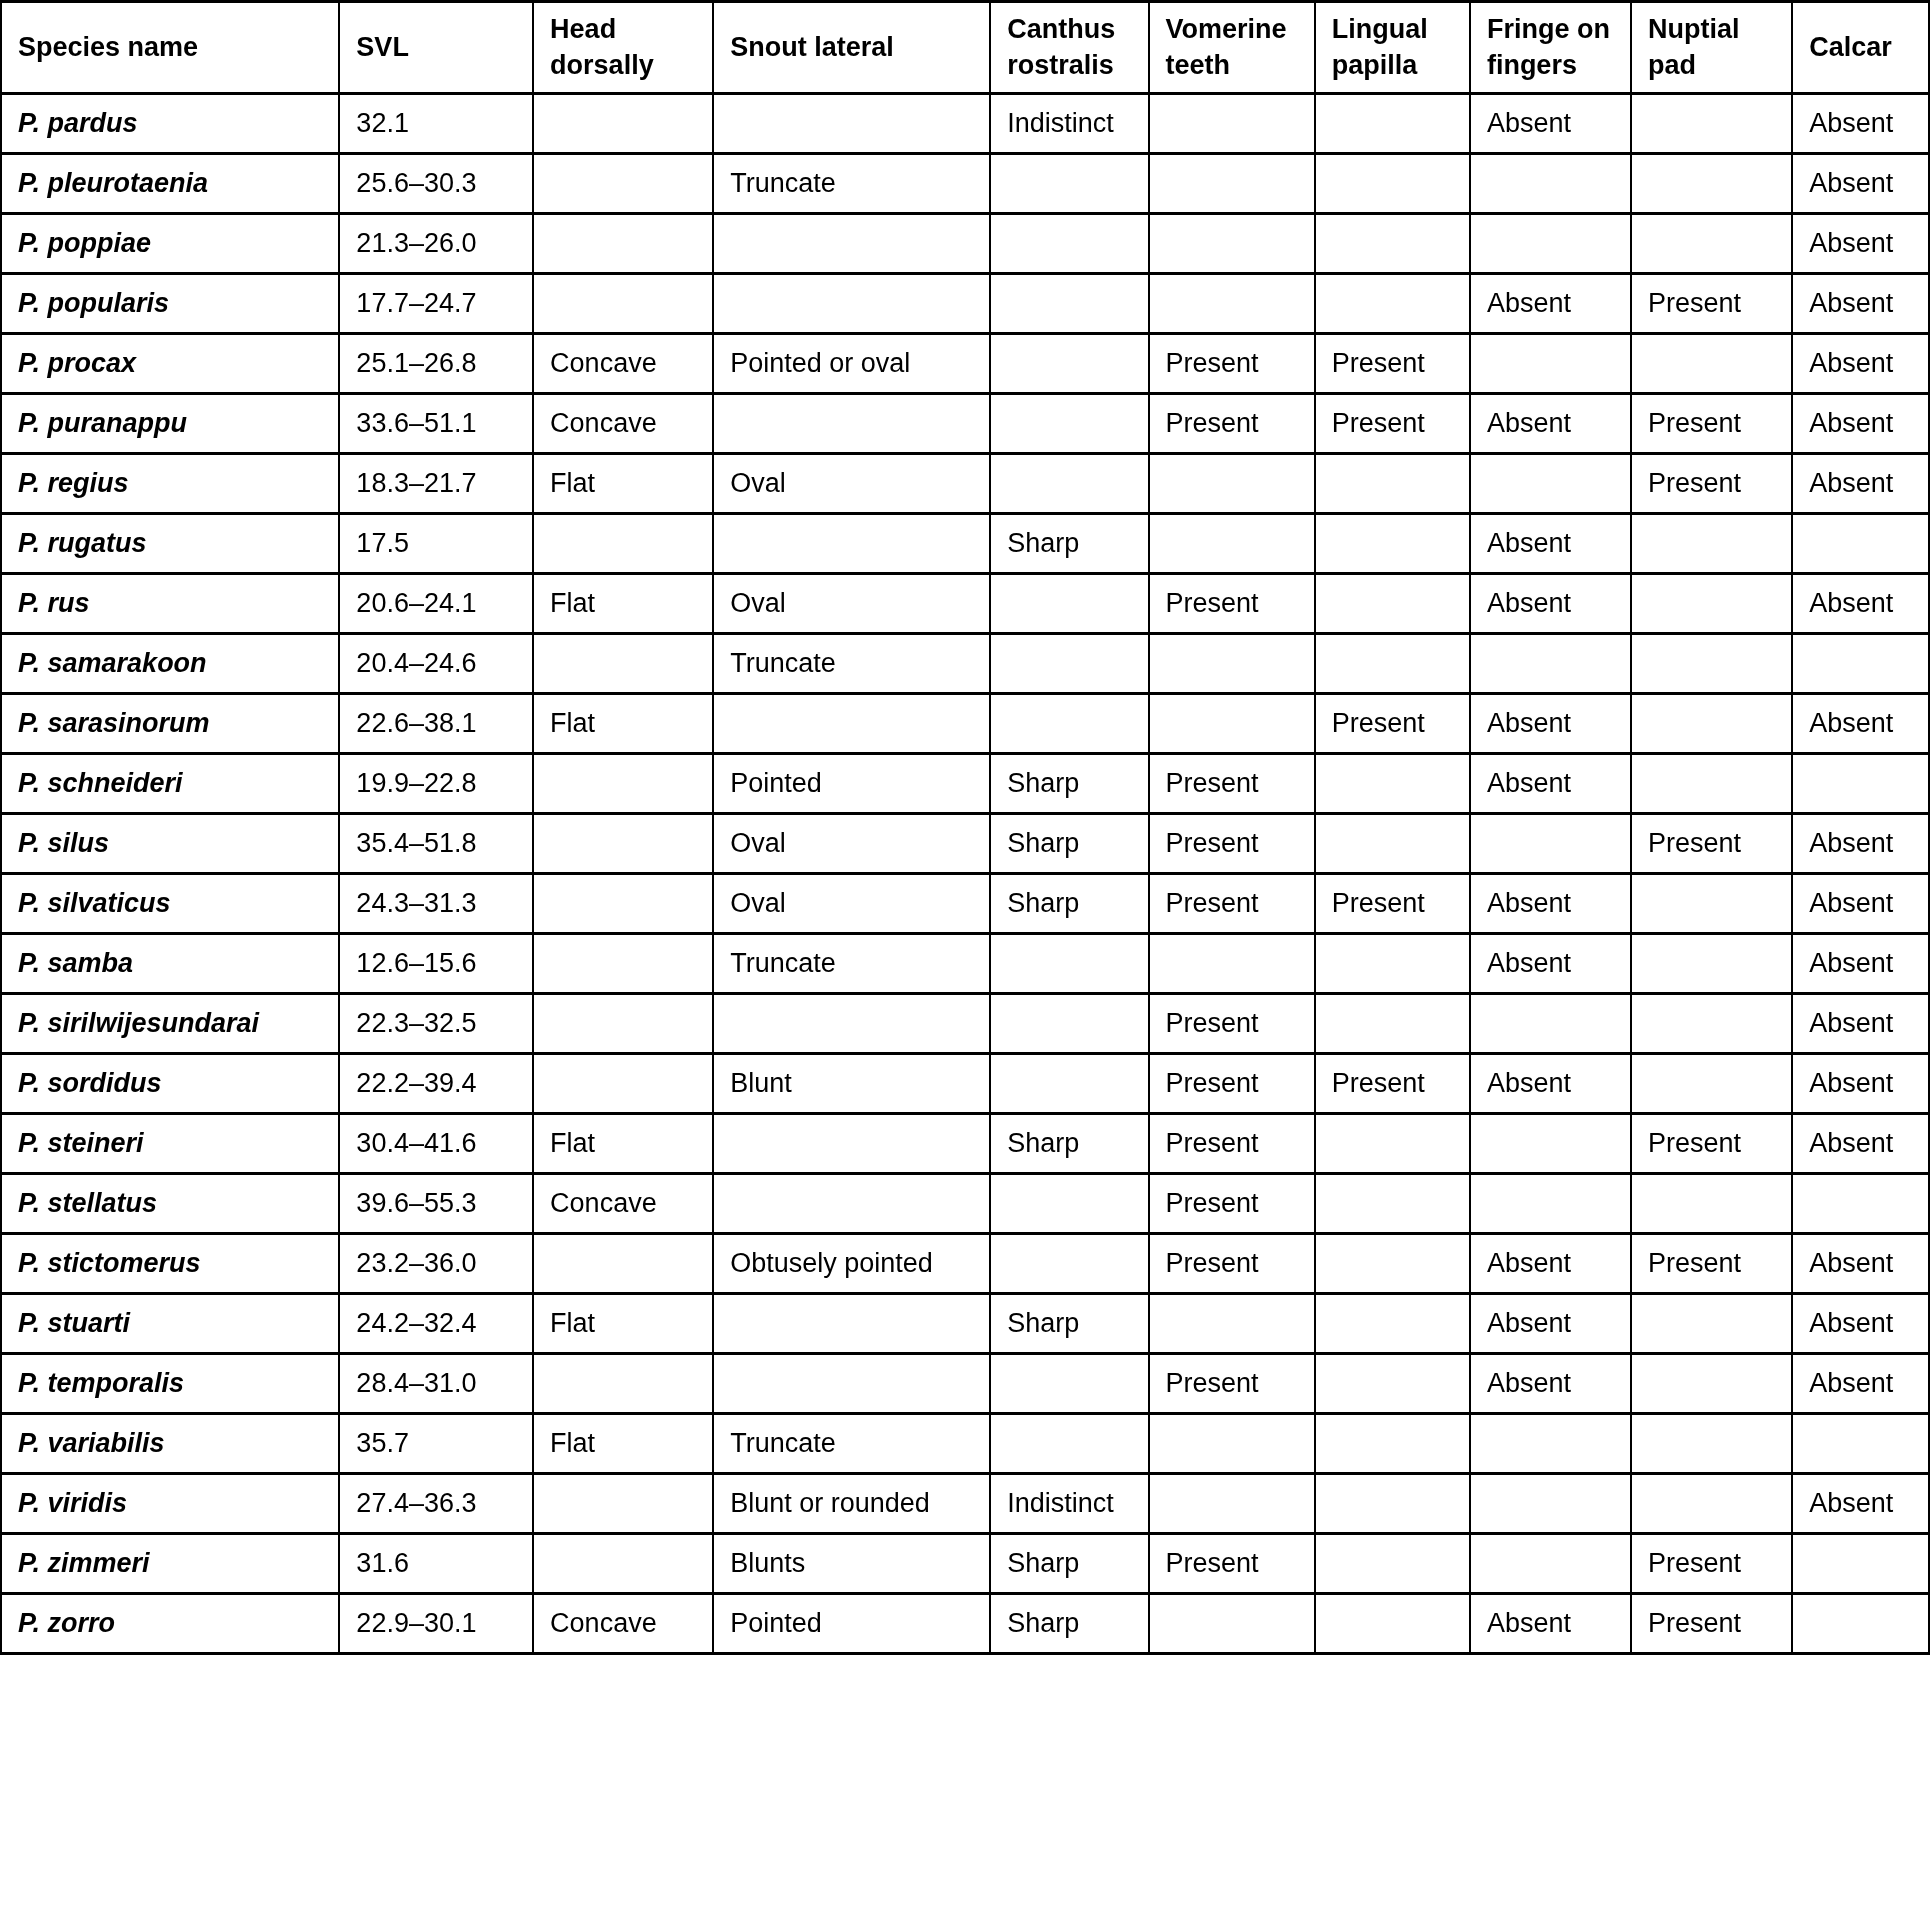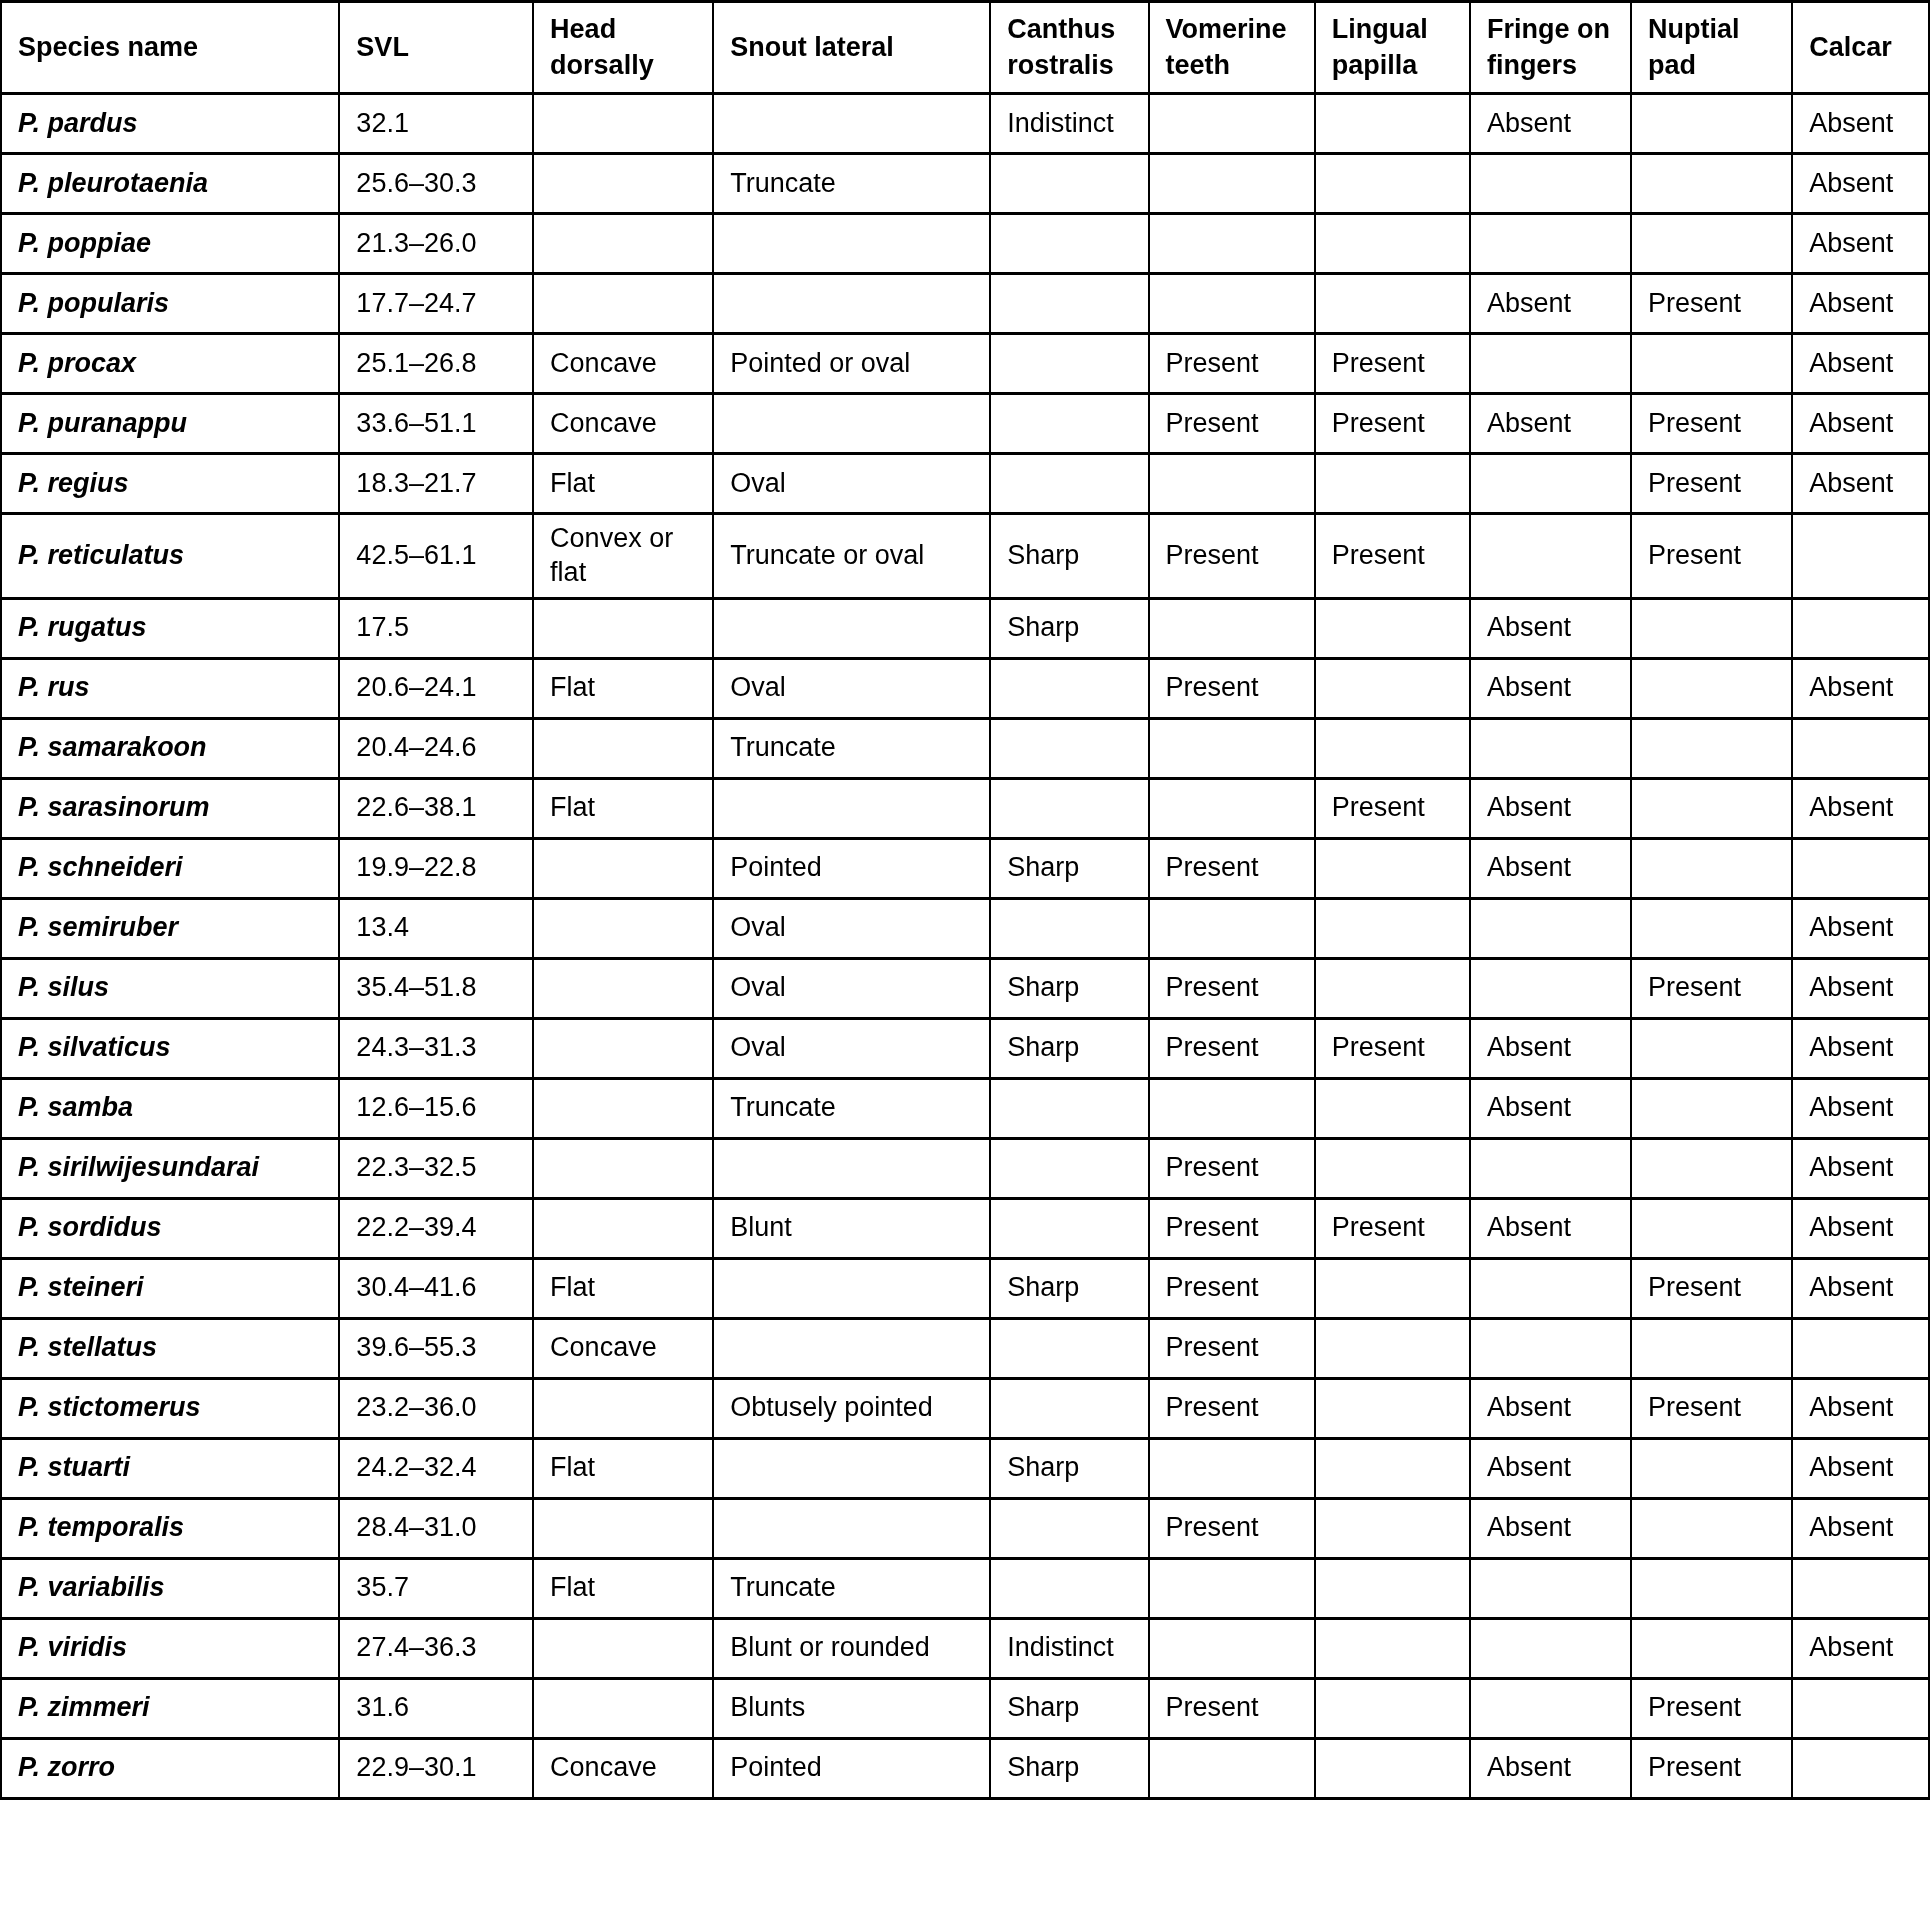--- a/index.html
+++ b/index.html
@@ -162,32 +162,20 @@
           <td>Flat</td>
           <td>Oval</td>
           <td></td>
           <td></td>
           <td></td>
           <td></td>
           <td>Present</td>
           <td>Absent</td>
         </tr>
         <tr>
-          <td class="species">P. reticulatus</td>
-          <td>42.5–61.1</td>
-          <td>Convex or flat</td>
-          <td>Truncate or oval</td>
-          <td>Sharp</td>
-          <td>Present</td>
-          <td>Present</td>
-          <td></td>
-          <td>Present</td>
-          <td></td>
-        </tr>
-        <tr>
           <td class="species">P. rugatus</td>
           <td>17.5</td>
           <td></td>
           <td></td>
           <td>Sharp</td>
           <td></td>
           <td></td>
           <td>Absent</td>
           <td></td>
           <td></td>
@@ -232,32 +220,20 @@
           <td class="species">P. schneideri</td>
           <td>19.9–22.8</td>
           <td></td>
           <td>Pointed</td>
           <td>Sharp</td>
           <td>Present</td>
           <td></td>
           <td>Absent</td>
           <td></td>
           <td></td>
-        </tr>
-        <tr>
-          <td class="species">P. semiruber</td>
-          <td>13.4</td>
-          <td></td>
-          <td>Oval</td>
-          <td></td>
-          <td></td>
-          <td></td>
-          <td></td>
-          <td></td>
-          <td>Absent</td>
         </tr>
         <tr>
           <td class="species">P. silus</td>
           <td>35.4–51.8</td>
           <td></td>
           <td>Oval</td>
           <td>Sharp</td>
           <td>Present</td>
           <td></td>
           <td></td>

